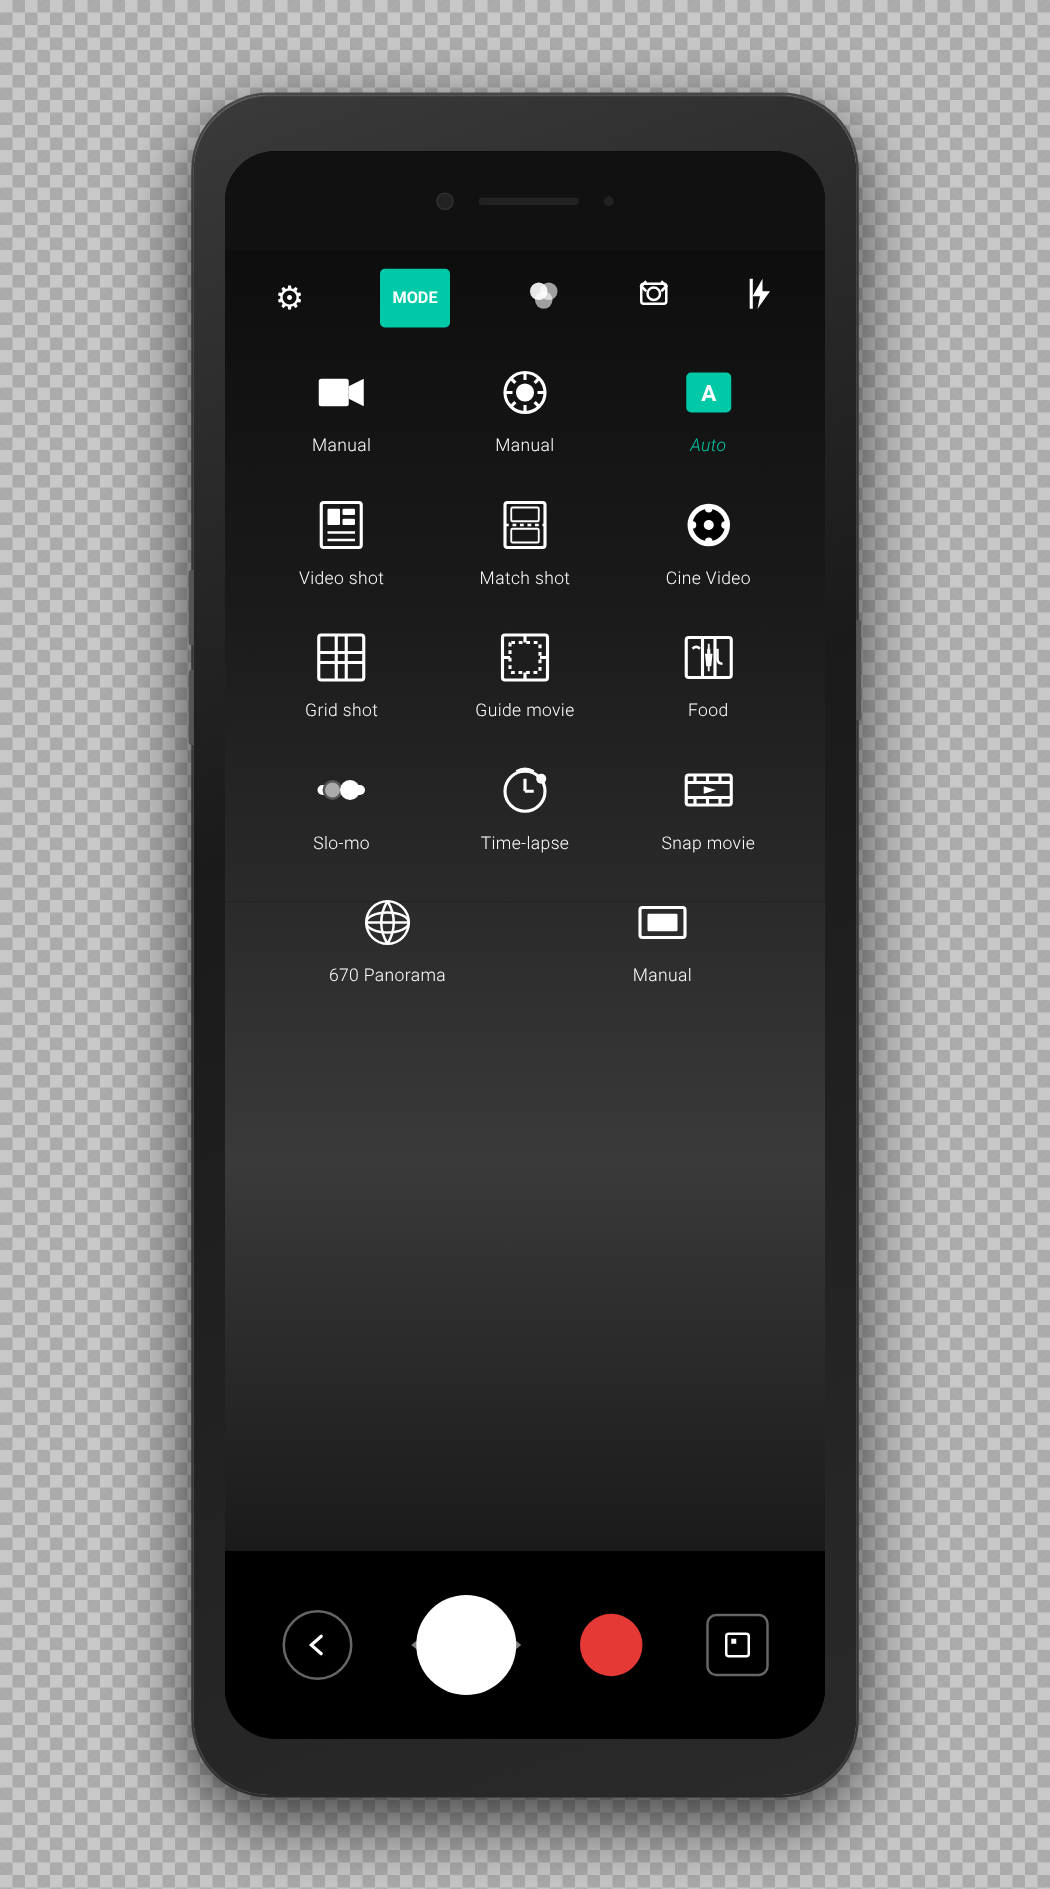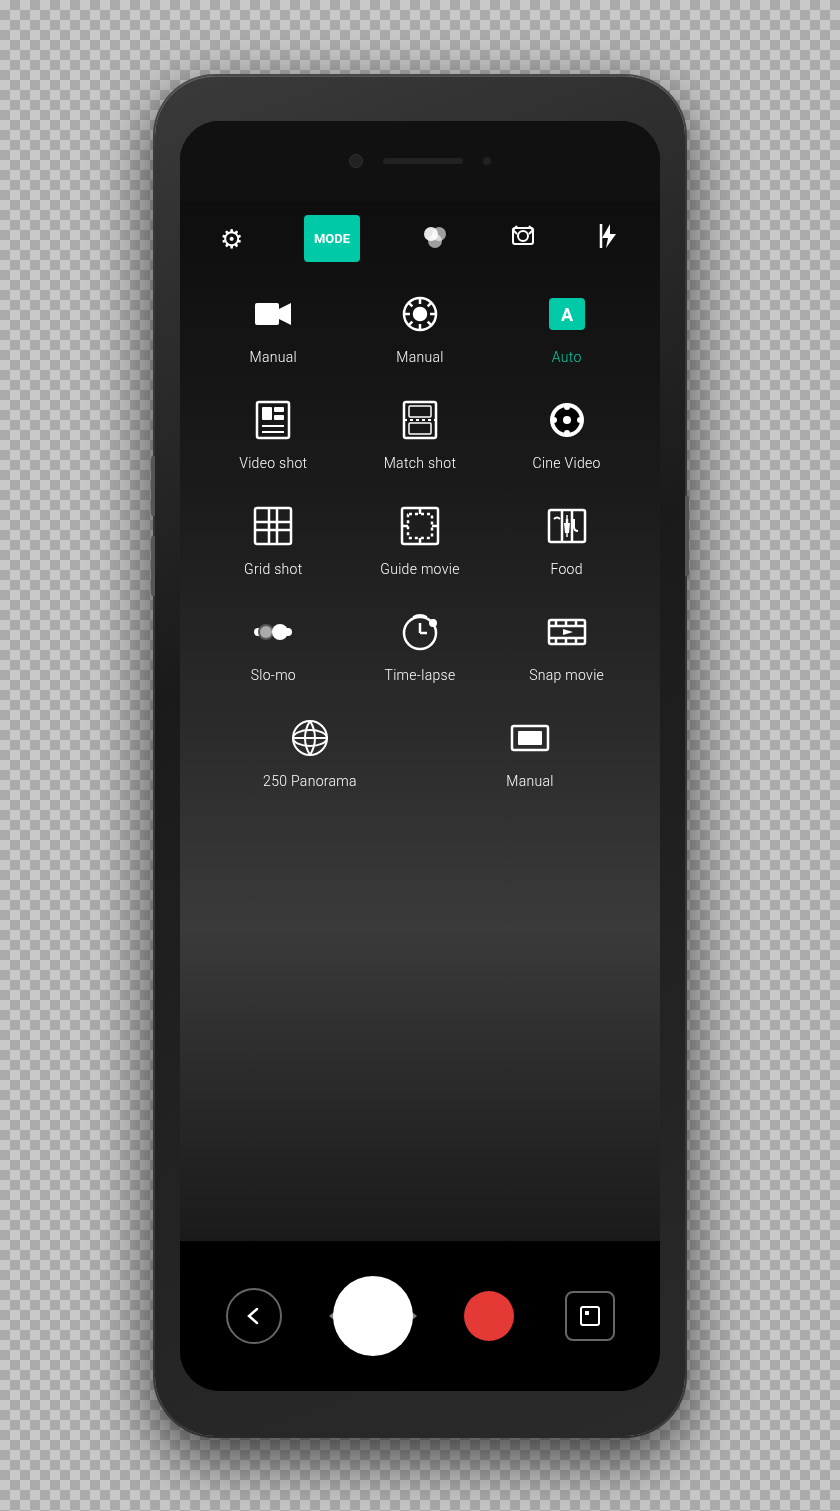--- a/index.html
+++ b/index.html
@@ -183,20 +183,21 @@
 
     .mode-label {
       color: white;
       font-size: 14px;
       font-weight: 300;
       letter-spacing: 0.3px;
     }
 
     .mode-label.active {
       color: #00c9a7;
+      font-style: italic;
     }
 
     
     .bottom-nav {
       position: absolute;
       bottom: 0;
       left: 0;
       right: 0;
       height: 150px;
       background: #000;
@@ -549,21 +550,21 @@
           <div class="mode-item">
             <div class="mode-icon">
               <svg viewBox="0 0 42 42" fill="none" stroke="white" stroke-width="2">
                 <circle cx="21" cy="21" r="17"></circle>
                 <ellipse cx="21" cy="21" rx="17" ry="8"></ellipse>
                 <line x1="4" y1="21" x2="38" y2="21"></line>
                 <path d="M21 4 Q26 12 26 21 Q26 30 21 38" fill="none"></path>
                 <path d="M21 4 Q16 12 16 21 Q16 30 21 38" fill="none"></path>
               </svg>
             </div>
-            <span class="mode-label">250 Panorama</span>
+            <span class="mode-label">670 Panorama</span>
           </div>
 
           <div class="mode-item">
             <div class="mode-icon">
               <svg viewBox="0 0 42 42" fill="none" stroke="white" stroke-width="2.5">
                 <rect x="3" y="9" width="36" height="24" rx="2"></rect>
                 <rect x="9" y="14" width="24" height="14" rx="1" fill="white" stroke="none"></rect>
               </svg>
             </div>
             <span class="mode-label">Manual</span>

